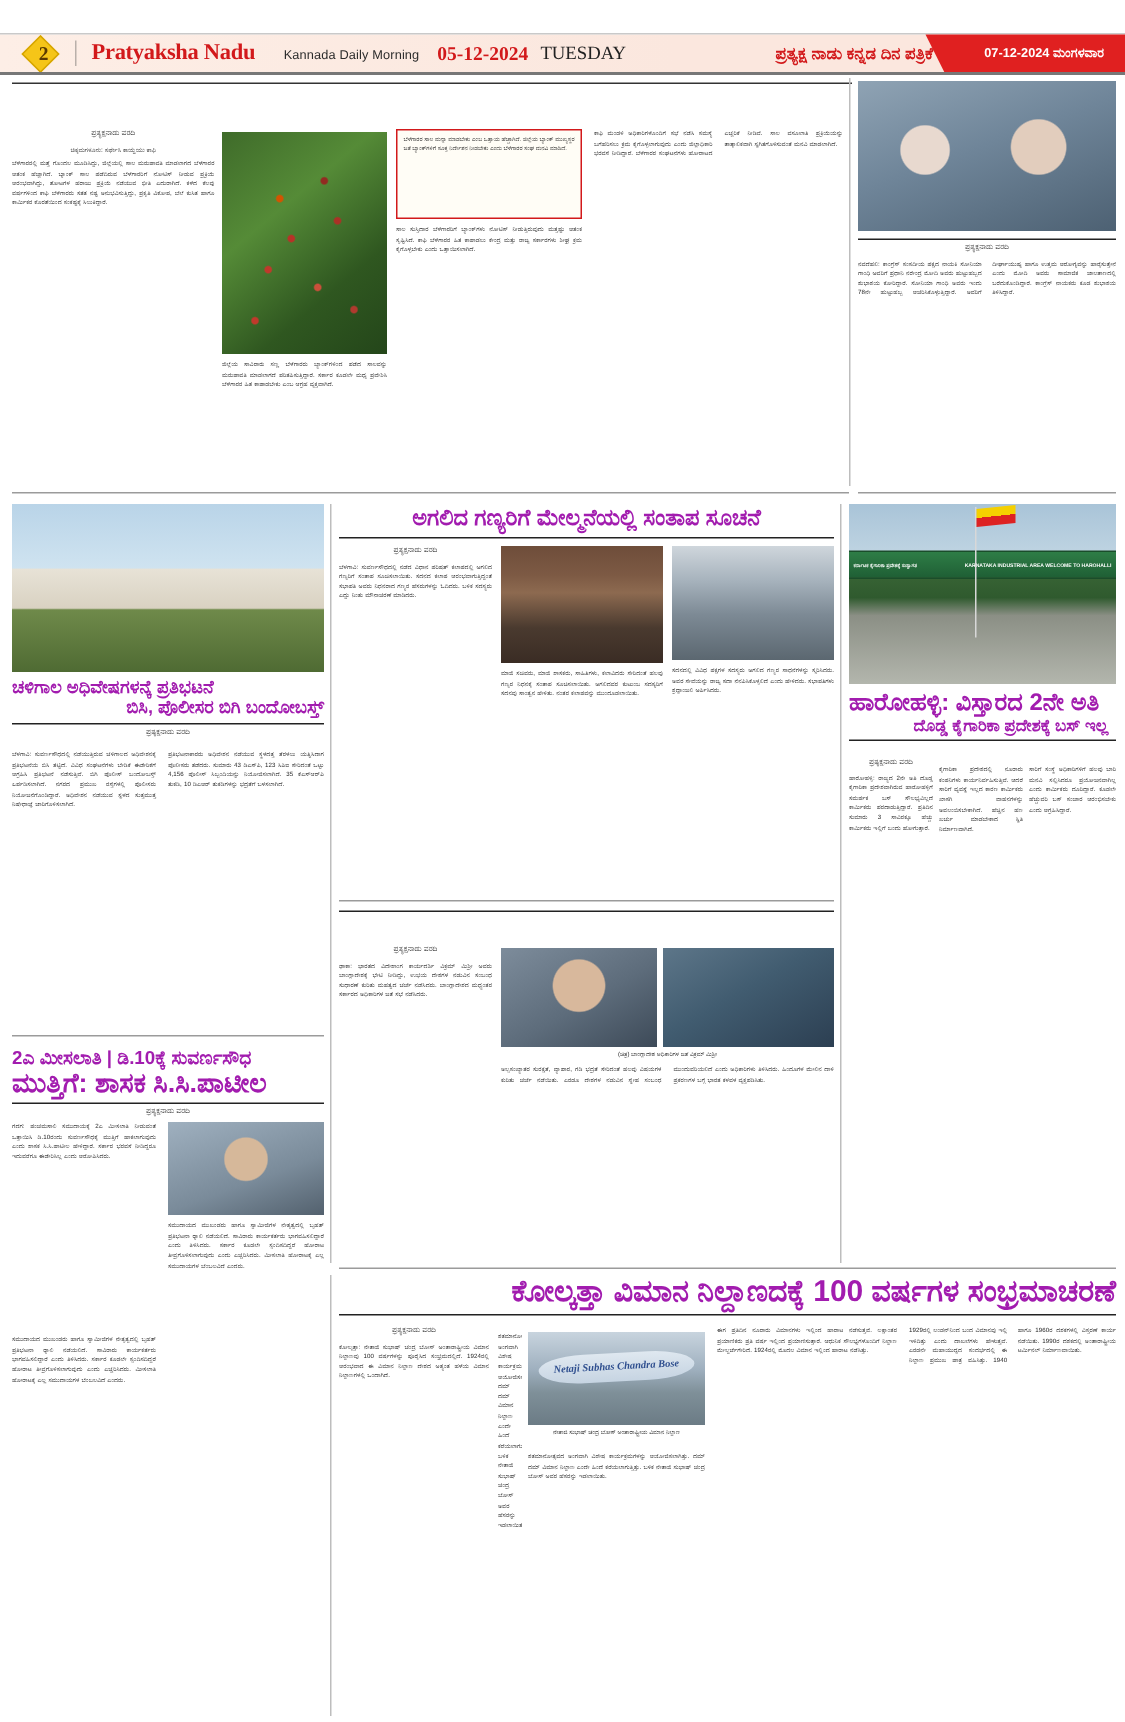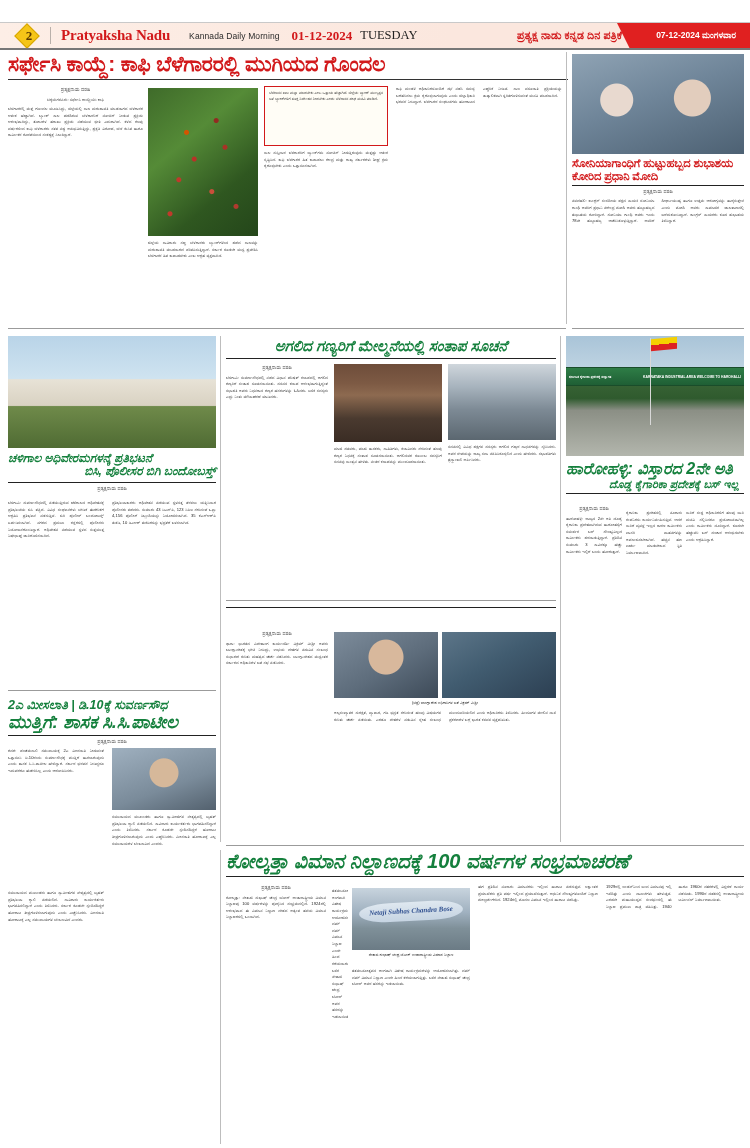--- a/index.html
+++ b/index.html
@@ -52,21 +52,21 @@
   .mh-redtab:before {
     content:""; position:absolute; left:-13px; top:0;
     border-style:solid; border-width:0 13px 26px 0; border-color:transparent #e02020 transparent transparent;
   }
 
   
   .hl {
     color:#d2191b; font-weight:bold; line-height:1.12;
     letter-spacing:-.2px;
   }
-  .hl-black { color:#15803d; font-weight:bold; line-height:1.12;font-style:italic; }
+  .hl-black { color:#a21caf; font-weight:bold; line-height:1.12; }
   .byline { font-size:5px; text-align:center; color:#333; line-height:1.5; margin:2px 0 3px; }
   .body-txt {
     font-size:4.1px; line-height:1.62; text-align:justify; color:#1c1c1c;
     letter-spacing:.05px; word-spacing:.2px;
     hyphens:auto;
   }
   .rule { background:#222; height:1px; width:100%; }
   .rule-thin { background:#9b9b9b; height:1px; width:100%; }
   .vrule { position:absolute; width:1px; background:#bdbdbd; }
 
@@ -147,31 +147,30 @@
 <div class="page">
 
   <div class="masthead">
     <div class="pagebadge">
       <div class="dia"></div>
       <div class="num">2</div>
     </div>
     <div class="mh-divider"></div>
     <div class="mh-title">Pratyaksha Nadu</div>
     <div class="mh-sub">Kannada Daily Morning</div>
-    <div class="mh-date">01-12-2024</div>
+    <div class="mh-date">05-12-2024</div>
     <div class="mh-day">TUESDAY</div>
     <div class="mh-knhead">ಪ್ರತ್ಯಕ್ಷ ನಾಡು ಕನ್ನಡ ದಿನ ಪತ್ರಿಕೆ</div>
     <div class="mh-redtab">
       <span>07-12-2024 ಮಂಗಳವಾರ</span>
     </div>
   </div>
   <div class="rule" style="position:absolute; left:0; top:48px; width:750px; height:1.5px; background:#777;"></div>
 
   <div class="sec" style="left:8px; top:52px; width:560px;">
-    <div class="hl" style="font-size:21px;">ಸರ್ಫೇಸಿ ಕಾಯ್ದೆ: ಕಾಫಿ ಬೆಳೆಗಾರರಲ್ಲಿ ಮುಗಿಯದ ಗೊಂದಲ</div>
     <div class="rule" style="margin-top:3px; background:#333;"></div>
   </div>
 
   <div class="sec" style="left:8px; top:84px; width:135px;">
     <div class="byline">ಪ್ರತ್ಯಕ್ಷನಾಡು ವರದಿ</div>
     <div class="byline" style="font-size:4.3px;">ಚಿಕ್ಕಮಗಳೂರು: ಸರ್ಫೇಸಿ ಕಾಯ್ದೆಯು ಕಾಫಿ</div>
     <div class="body-txt">ಬೆಳೆಗಾರರಲ್ಲಿ ಮತ್ತೆ ಗೊಂದಲ ಮೂಡಿಸಿದ್ದು, ಜಿಲ್ಲೆಯಲ್ಲಿ ಸಾಲ ಮರುಪಾವತಿ ಮಾಡಲಾಗದ ಬೆಳೆಗಾರರ ಆತಂಕ ಹೆಚ್ಚಾಗಿದೆ. ಬ್ಯಾಂಕ್ ಸಾಲ ಪಡೆದಿರುವ ಬೆಳೆಗಾರರಿಗೆ ನೋಟಿಸ್ ನೀಡುವ ಪ್ರಕ್ರಿಯೆ ಆರಂಭವಾಗಿದ್ದು, ತೋಟಗಳ ಹರಾಜು ಪ್ರಕ್ರಿಯೆ ನಡೆಯುವ ಭೀತಿ ಎದುರಾಗಿದೆ. ಕಳೆದ ಕೆಲವು ವರ್ಷಗಳಿಂದ ಕಾಫಿ ಬೆಳೆಗಾರರು ಸತತ ನಷ್ಟ ಅನುಭವಿಸುತ್ತಿದ್ದು, ಪ್ರಕೃತಿ ವಿಕೋಪ, ಬೆಲೆ ಕುಸಿತ ಹಾಗೂ ಕಾರ್ಮಿಕರ ಕೊರತೆಯಿಂದ ಸಂಕಷ್ಟಕ್ಕೆ ಸಿಲುಕಿದ್ದಾರೆ.</div>
   </div>
 
   <div class="photo ph-coffee" style="left:148px; top:88px; width:110px; height:148px;"></div>
@@ -187,32 +186,31 @@
   </div>
 
   <div class="sec" style="left:396px; top:86px; width:166px;">
     <div class="body-txt" style="column-count:2; column-gap:8px;">ಕಾಫಿ ಮಂಡಳಿ ಅಧಿಕಾರಿಗಳೊಂದಿಗೆ ಸಭೆ ನಡೆಸಿ ಸಮಸ್ಯೆ ಬಗೆಹರಿಸಲು ಕ್ರಮ ಕೈಗೊಳ್ಳಲಾಗುವುದು ಎಂದು ಜಿಲ್ಲಾಧಿಕಾರಿ ಭರವಸೆ ನೀಡಿದ್ದಾರೆ. ಬೆಳೆಗಾರರ ಸಂಘಟನೆಗಳು ಹೋರಾಟದ ಎಚ್ಚರಿಕೆ ನೀಡಿವೆ. ಸಾಲ ವಸೂಲಾತಿ ಪ್ರಕ್ರಿಯೆಯನ್ನು ತಾತ್ಕಾಲಿಕವಾಗಿ ಸ್ಥಗಿತಗೊಳಿಸುವಂತೆ ಮನವಿ ಮಾಡಲಾಗಿದೆ.</div>
   </div>
 
   <div class="vrule" style="left:566px; top:52px; height:272px;"></div>
 
   <div class="photo ph-leaders" style="left:572px; top:54px; width:172px; height:100px;"></div>
   <div class="sec" style="left:572px; top:157px; width:172px;">
-    <div class="hl" style="font-size:11.5px;">ಸೋನಿಯಾಗಾಂಧಿಗೆ ಹುಟ್ಟುಹಬ್ಬದ ಶುಭಾಶಯ ಕೋರಿದ ಪ್ರಧಾನಿ ಮೋದಿ</div>
     <div class="rule" style="margin-top:2px;"></div>
     <div class="byline">ಪ್ರತ್ಯಕ್ಷನಾಡು ವರದಿ</div>
     <div class="body-txt" style="column-count:2; column-gap:7px;">ನವದೆಹಲಿ: ಕಾಂಗ್ರೆಸ್ ಸಂಸದೀಯ ಪಕ್ಷದ ನಾಯಕಿ ಸೋನಿಯಾ ಗಾಂಧಿ ಅವರಿಗೆ ಪ್ರಧಾನಿ ನರೇಂದ್ರ ಮೋದಿ ಅವರು ಹುಟ್ಟುಹಬ್ಬದ ಶುಭಾಶಯ ಕೋರಿದ್ದಾರೆ. ಸೋನಿಯಾ ಗಾಂಧಿ ಅವರು ಇಂದು 78ನೇ ಹುಟ್ಟುಹಬ್ಬ ಆಚರಿಸಿಕೊಳ್ಳುತ್ತಿದ್ದಾರೆ. ಅವರಿಗೆ ದೀರ್ಘಾಯುಷ್ಯ ಹಾಗೂ ಉತ್ತಮ ಆರೋಗ್ಯವನ್ನು ಹಾರೈಸುತ್ತೇನೆ ಎಂದು ಮೋದಿ ಅವರು ಸಾಮಾಜಿಕ ಜಾಲತಾಣದಲ್ಲಿ ಬರೆದುಕೊಂಡಿದ್ದಾರೆ. ಕಾಂಗ್ರೆಸ್ ನಾಯಕರು ಕೂಡ ಶುಭಾಶಯ ತಿಳಿಸಿದ್ದಾರೆ.</div>
   </div>
 
   <div class="rule-thin" style="position:absolute; left:8px; top:328px; width:558px;"></div>
   <div class="rule-thin" style="position:absolute; left:572px; top:328px; width:172px;"></div>
 
   <div class="photo ph-building" style="left:8px; top:336px; width:208px; height:112px;"></div>
   <div class="sec" style="left:8px; top:452px; width:208px;">
-    <div class="hl-black" style="font-size:12px;">ಚಳಿಗಾಲ ಅಧಿವೇರಮಗಳನ್ಕೆ ಪ್ರತಿಭಟನೆ</div>
+    <div class="hl-black" style="font-size:12px;">ಚಳಿಗಾಲ ಅಧಿವೇಷಗಳನ್ಕೆ ಪ್ರತಿಭಟನೆ</div>
     <div class="hl-black" style="font-size:12px;text-align:right;">ಬಿಸಿ, ಪೊಲೀಸರ ಬಿಗಿ ಬಂದೋಬಸ್ತ್</div>
     <div class="rule" style="margin-top:3px;"></div>
     <div class="byline">ಪ್ರತ್ಯಕ್ಷನಾಡು ವರದಿ</div>
   </div>
   <div class="sec" style="left:8px; top:500px; width:96px;">
     <div class="body-txt">ಬೆಳಗಾವಿ: ಸುವರ್ಣಸೌಧದಲ್ಲಿ ನಡೆಯುತ್ತಿರುವ ಚಳಿಗಾಲದ ಅಧಿವೇಶನಕ್ಕೆ ಪ್ರತಿಭಟನೆಯ ಬಿಸಿ ತಟ್ಟಿದೆ. ವಿವಿಧ ಸಂಘಟನೆಗಳು ಬೇಡಿಕೆ ಈಡೇರಿಕೆಗೆ ಆಗ್ರಹಿಸಿ ಪ್ರತಿಭಟನೆ ನಡೆಸುತ್ತಿವೆ. ಬಿಗಿ ಪೊಲೀಸ್ ಬಂದೋಬಸ್ತ್ ಏರ್ಪಡಿಸಲಾಗಿದೆ. ನಗರದ ಪ್ರಮುಖ ರಸ್ತೆಗಳಲ್ಲಿ ಪೊಲೀಸರು ನಿಯೋಜನೆಗೊಂಡಿದ್ದಾರೆ. ಅಧಿವೇಶನ ನಡೆಯುವ ಸ್ಥಳದ ಸುತ್ತಮುತ್ತ ನಿಷೇಧಾಜ್ಞೆ ಜಾರಿಗೊಳಿಸಲಾಗಿದೆ.</div>
   </div>
   <div class="sec" style="left:112px; top:500px; width:104px;">
     <div class="body-txt">ಪ್ರತಿಭಟನಾಕಾರರು ಅಧಿವೇಶನ ನಡೆಯುವ ಸ್ಥಳದತ್ತ ತೆರಳಲು ಯತ್ನಿಸಿದಾಗ ಪೊಲೀಸರು ತಡೆದರು. ಸುಮಾರು 43 ಡಿಎಸ್‌ಪಿ, 123 ಸಿಪಿಐ ಸೇರಿದಂತೆ ಒಟ್ಟು 4,156 ಪೊಲೀಸ್ ಸಿಬ್ಬಂದಿಯನ್ನು ನಿಯೋಜಿಸಲಾಗಿದೆ. 35 ಕೆಎಸ್‌ಆರ್‌ಪಿ ತುಕಡಿ, 10 ಡಿಎಆರ್ ತುಕಡಿಗಳನ್ನು ಭದ್ರತೆಗೆ ಬಳಸಲಾಗಿದೆ.</div>
   </div>
@@ -291,21 +289,21 @@
   <div class="sec" style="left:626px; top:510px; width:56px; height:330px; overflow:hidden;">
     <div class="body-txt">ಕೈಗಾರಿಕಾ ಪ್ರದೇಶದಲ್ಲಿ ನೂರಾರು ಕಂಪನಿಗಳು ಕಾರ್ಯನಿರ್ವಹಿಸುತ್ತಿವೆ. ಆದರೆ ಸಾರಿಗೆ ವ್ಯವಸ್ಥೆ ಇಲ್ಲದ ಕಾರಣ ಕಾರ್ಮಿಕರು ಖಾಸಗಿ ವಾಹನಗಳನ್ನು ಅವಲಂಬಿಸಬೇಕಾಗಿದೆ. ಹೆಚ್ಚಿನ ಹಣ ಖರ್ಚು ಮಾಡಬೇಕಾದ ಸ್ಥಿತಿ ನಿರ್ಮಾಣವಾಗಿದೆ.</div>
   </div>
   <div class="sec" style="left:686px; top:510px; width:58px; height:330px; overflow:hidden;">
     <div class="body-txt">ಸಾರಿಗೆ ಸಂಸ್ಥೆ ಅಧಿಕಾರಿಗಳಿಗೆ ಹಲವು ಬಾರಿ ಮನವಿ ಸಲ್ಲಿಸಿದರೂ ಪ್ರಯೋಜನವಾಗಿಲ್ಲ ಎಂದು ಕಾರ್ಮಿಕರು ದೂರಿದ್ದಾರೆ. ಕೂಡಲೇ ಹೆಚ್ಚುವರಿ ಬಸ್ ಸಂಚಾರ ಆರಂಭಿಸಬೇಕು ಎಂದು ಆಗ್ರಹಿಸಿದ್ದಾರೆ.</div>
   </div>
 
   <div class="rule-thin" style="position:absolute; left:226px; top:845px; width:518px;"></div>
 
   <div class="sec" style="left:226px; top:850px; width:518px;">
-    <div class="hl-black" style="font-size:20px; text-align:left;">ಕೋಲ್ಕತ್ತಾ ವಿಮಾನ ನಿಲ್ದಾಣದಕ್ಕೆ 100 ವರ್ಷಗಳ ಸಂಭ್ರಮಾಚರಣೆ</div>
+    <div class="hl-black" style="font-size:20px; text-align:right;">ಕೋಲ್ಕತ್ತಾ ವಿಮಾನ ನಿಲ್ದಾಣದಕ್ಕೆ 100 ವರ್ಷಗಳ ಸಂಭ್ರಮಾಚರಣೆ</div>
     <div class="rule" style="margin-top:4px;"></div>
   </div>
   <div class="sec" style="left:226px; top:882px; width:100px;">
     <div class="byline">ಪ್ರತ್ಯಕ್ಷನಾಡು ವರದಿ</div>
     <div class="body-txt">ಕೋಲ್ಕತ್ತಾ: ನೇತಾಜಿ ಸುಭಾಷ್ ಚಂದ್ರ ಬೋಸ್ ಅಂತಾರಾಷ್ಟ್ರೀಯ ವಿಮಾನ ನಿಲ್ದಾಣವು 100 ವರ್ಷಗಳನ್ನು ಪೂರೈಸಿದ ಸಂಭ್ರಮದಲ್ಲಿದೆ. 1924ರಲ್ಲಿ ಆರಂಭವಾದ ಈ ವಿಮಾನ ನಿಲ್ದಾಣ ದೇಶದ ಅತ್ಯಂತ ಹಳೆಯ ವಿಮಾನ ನಿಲ್ದಾಣಗಳಲ್ಲಿ ಒಂದಾಗಿದೆ.</div>
   </div>
   <div class="photo ph-airport" style="left:352px; top:888px; width:118px; height:62px;">
     <div class="netaji-sign">
       <span>Netaji Subhas Chandra Bose</span>
     </div>

